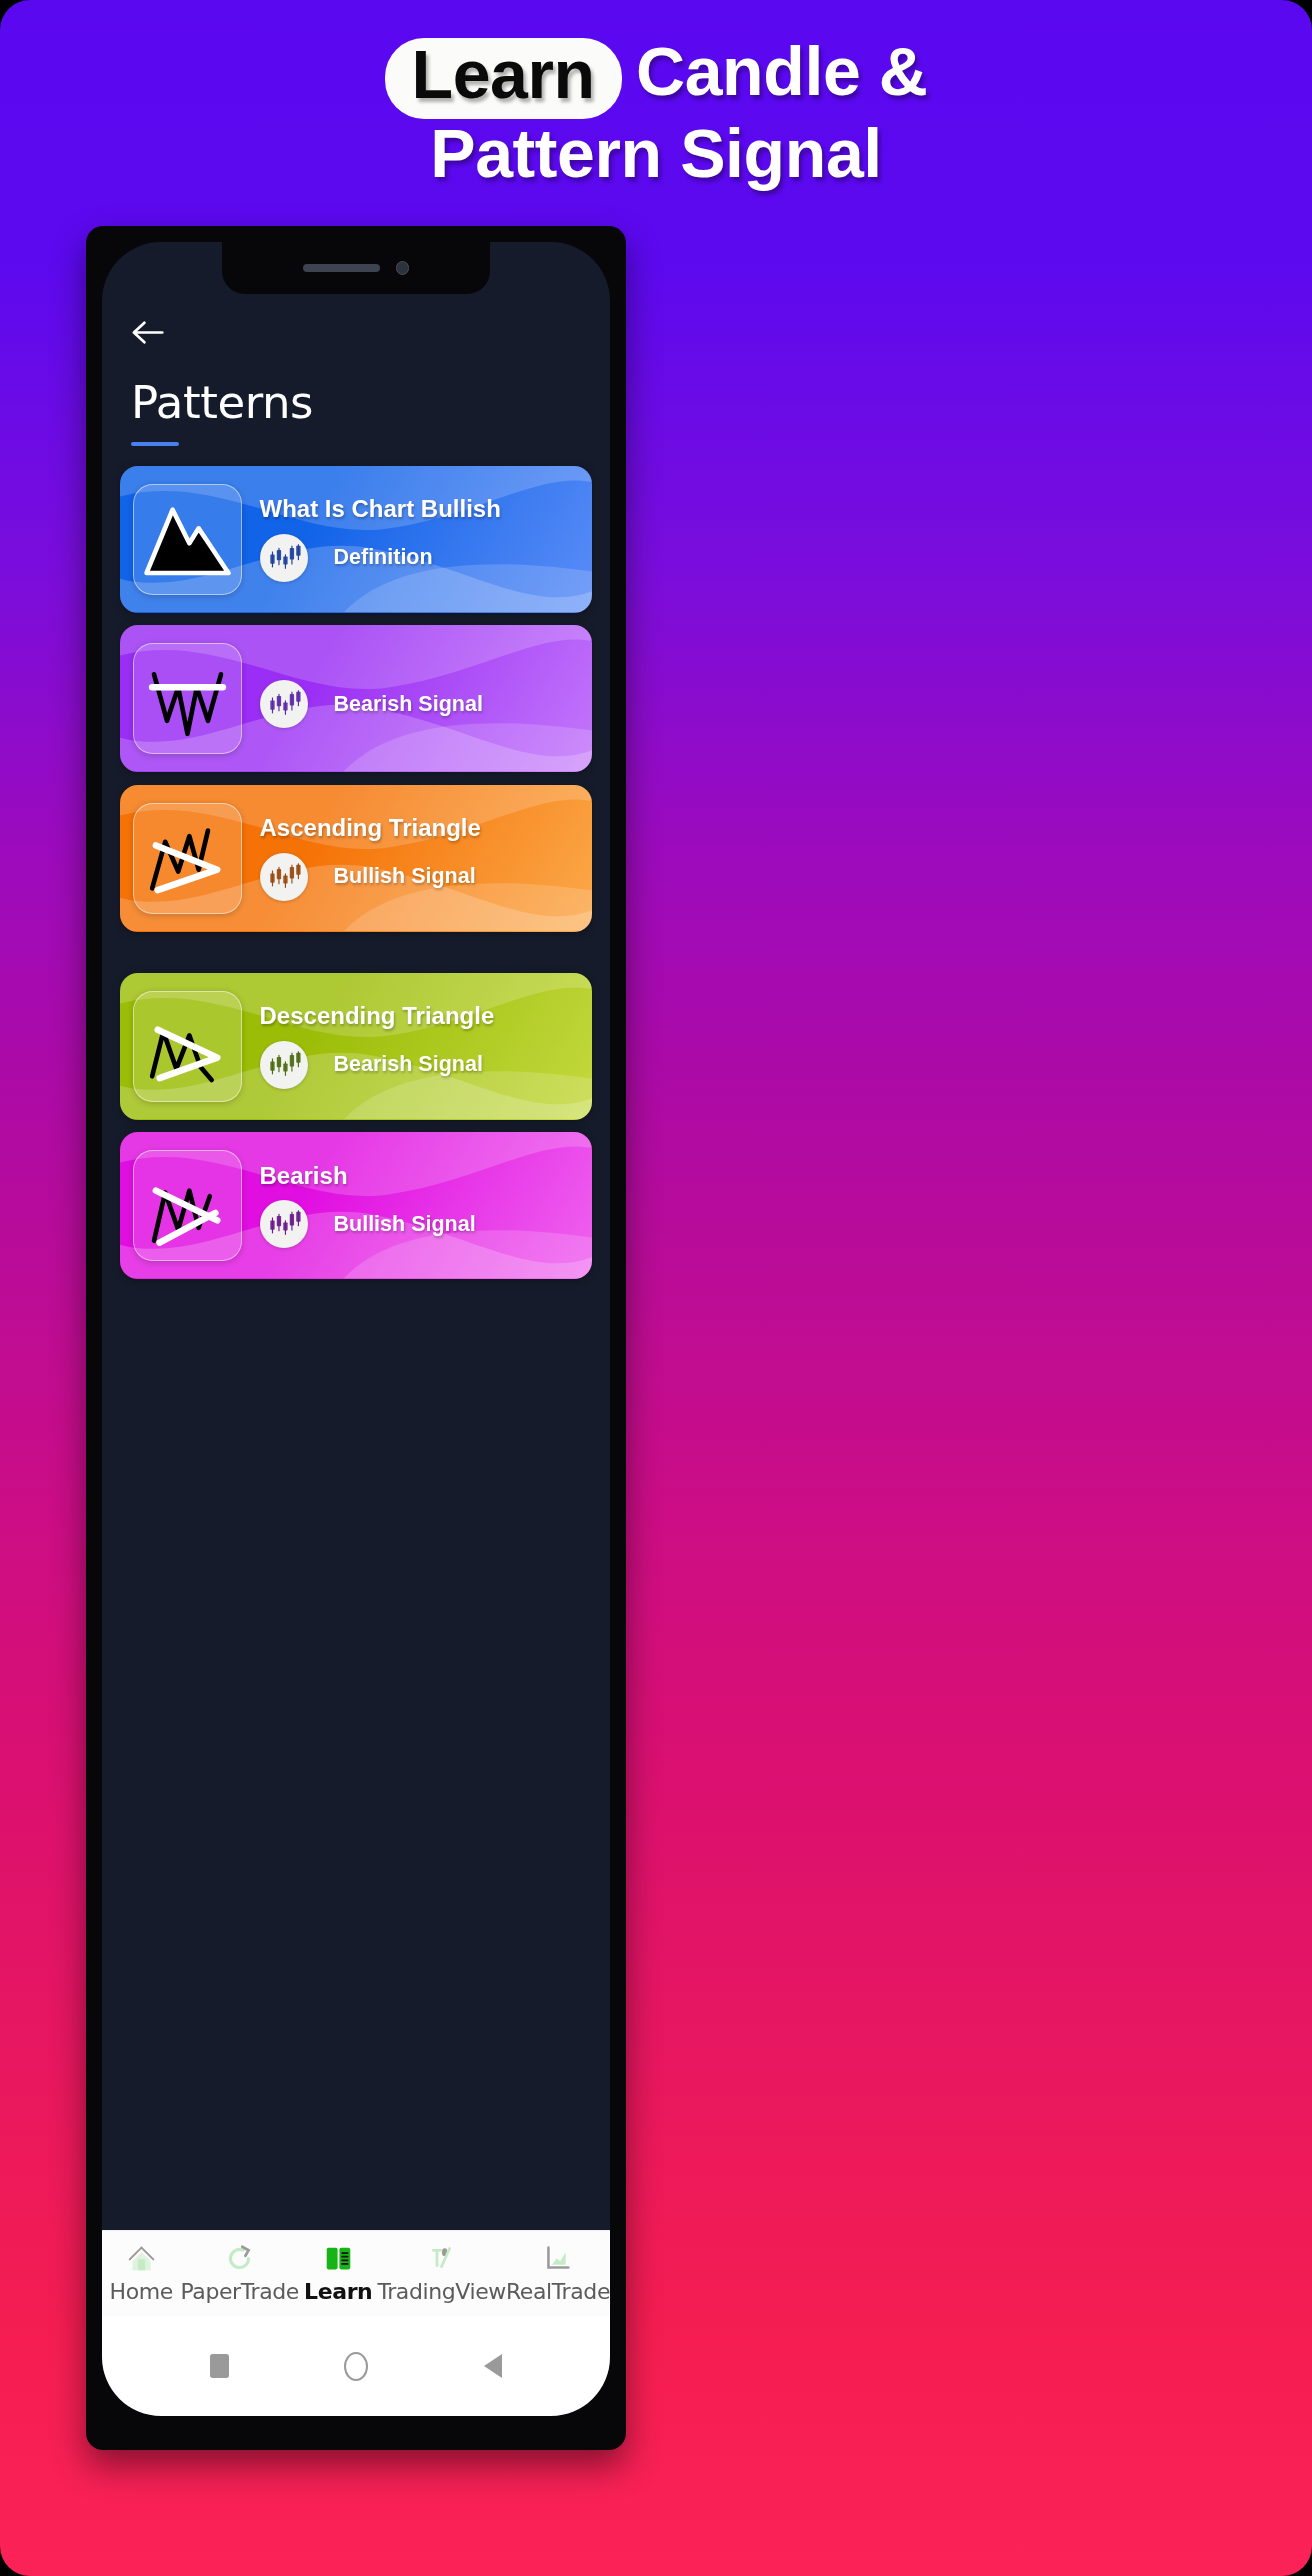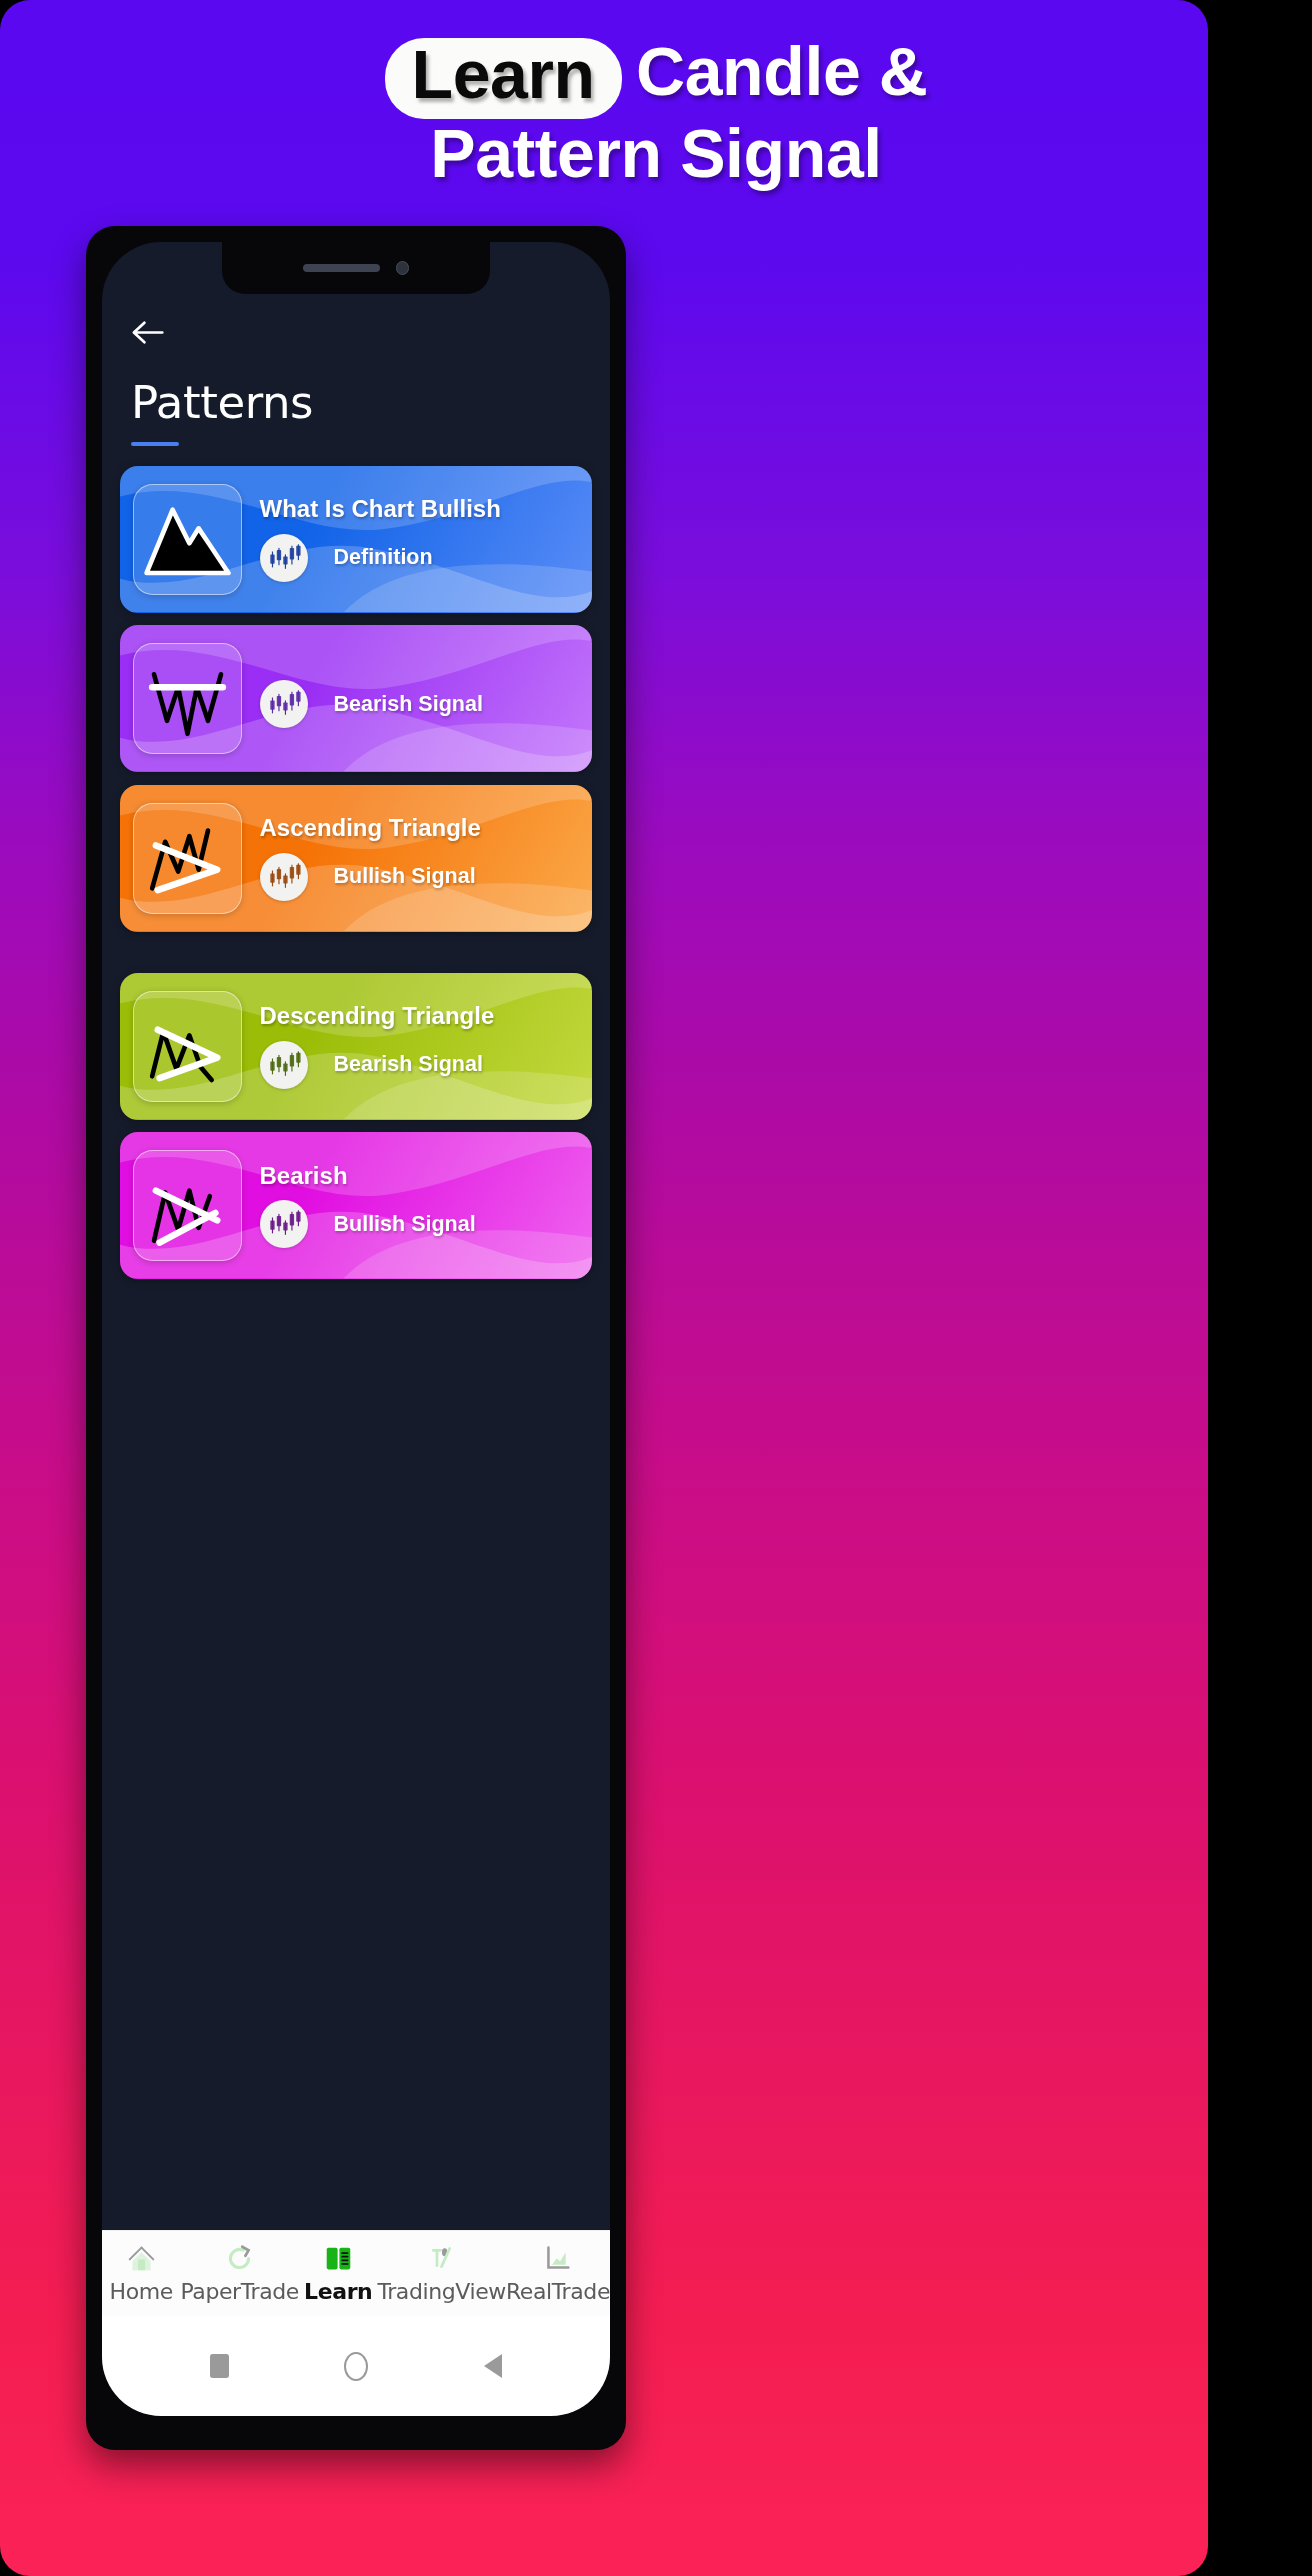--- a/index.html
+++ b/index.html
@@ -6,21 +6,21 @@
   html,body { width:1312px; height:2576px; }
   body {
     font-family:"Liberation Sans", sans-serif;
     background:#000;
     overflow:hidden;
   }
 
   
   #poster {
     position:relative;
-    width:1208px; height:2576px;
+    width:1312px; height:2576px;
     background:linear-gradient(180deg,
         #5a08f0 0%,
         #5c09ef 10%,
         #7a0ddc 22%,
         #9c0bbd 33%,
         #ab0aa8 41%,
         #bc0c96 50%,
         #cc0d85 59%,
         #db1070 69%,
         #e8175f 80%,
@@ -56,21 +56,21 @@
     top:3.6px;
   }
   #headline .line2 { display:block; margin-top:2px; }
 
   
   #phone {
     position:absolute;
     left:86px; top:226px;
     width:540px; height:2224px;
     background:#07070a;
-    border-radius:29px;
+    border-radius:17px;
     box-shadow:0 16px 34px rgba(0,0,0,.45);
     padding:16px 16px 0 16px;
   }
   #phone-screen {
     position:relative;
     width:508px; height:2174px;
     background:#161b2b;
     border-radius:59px;
     overflow:hidden;
   }

